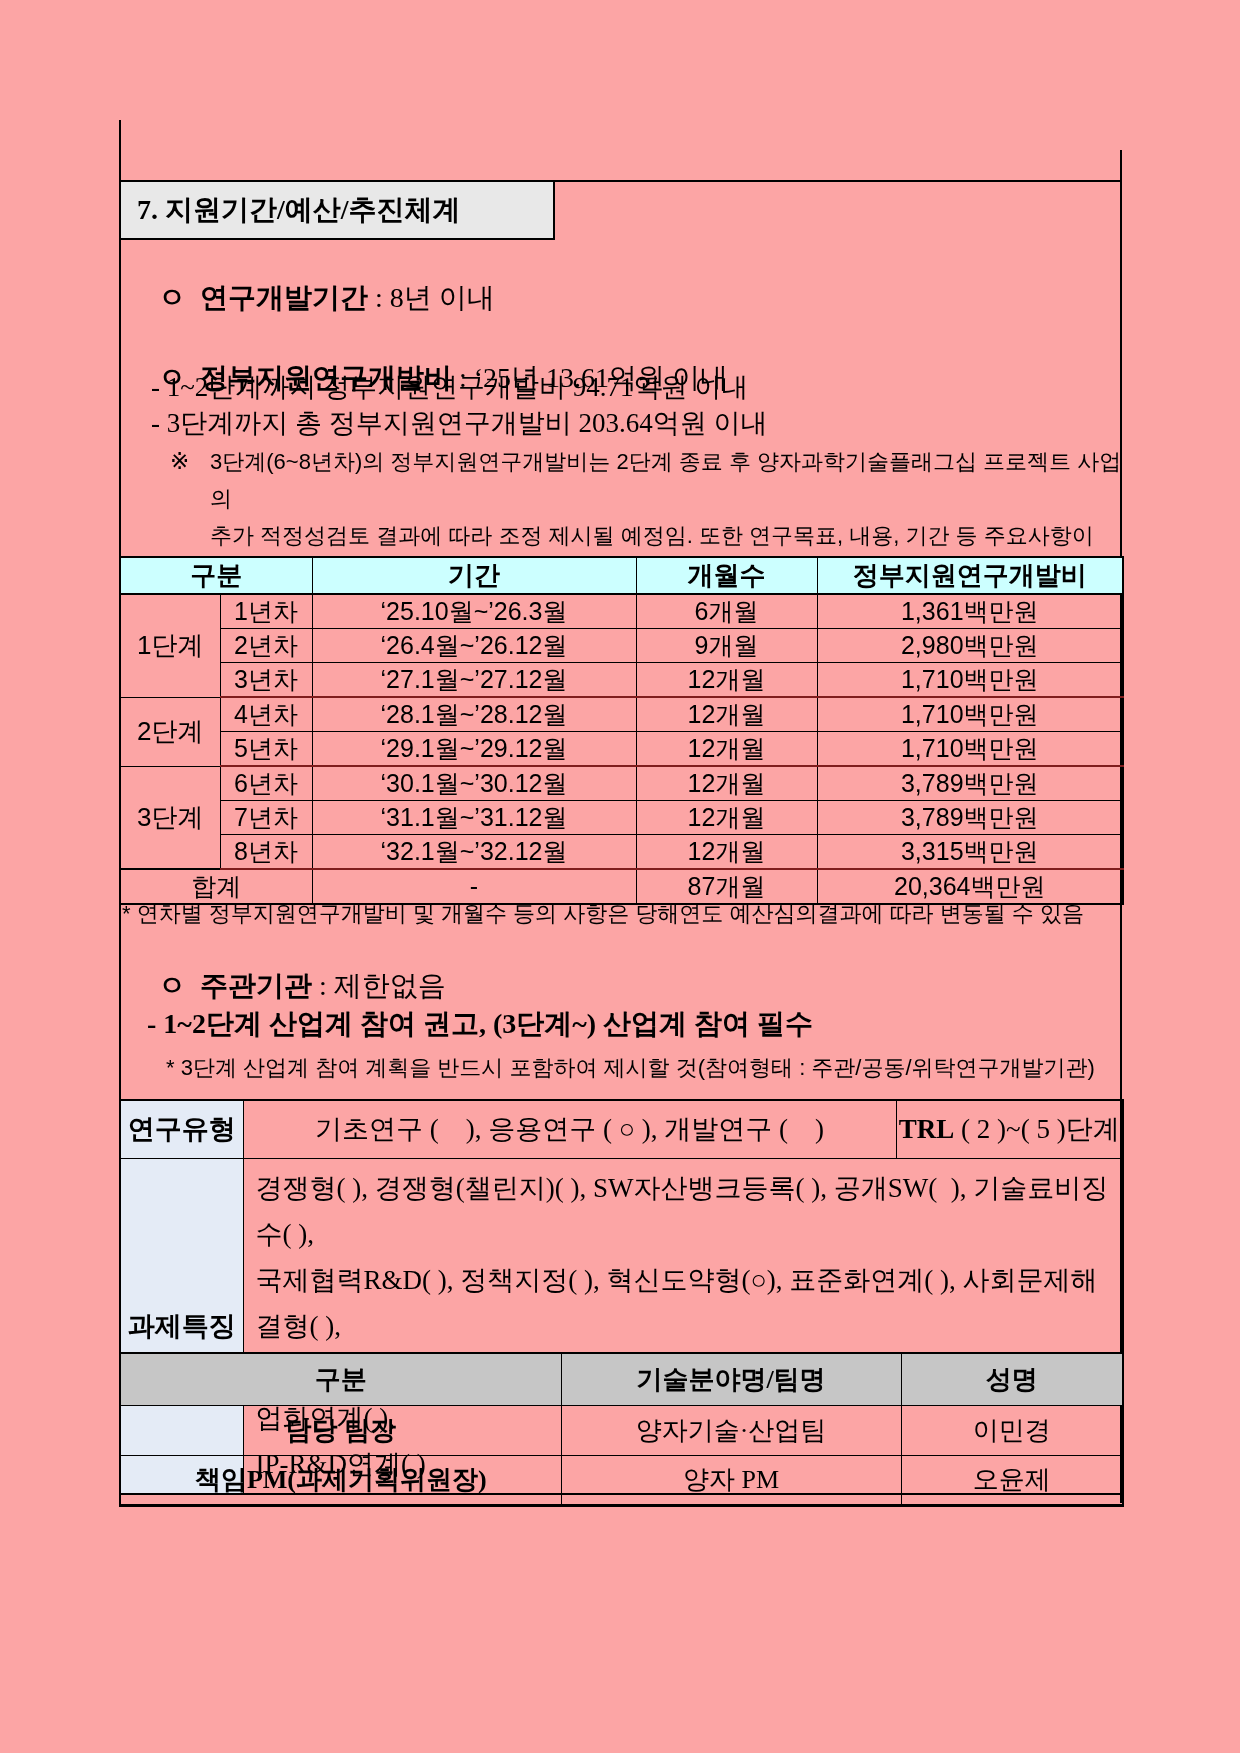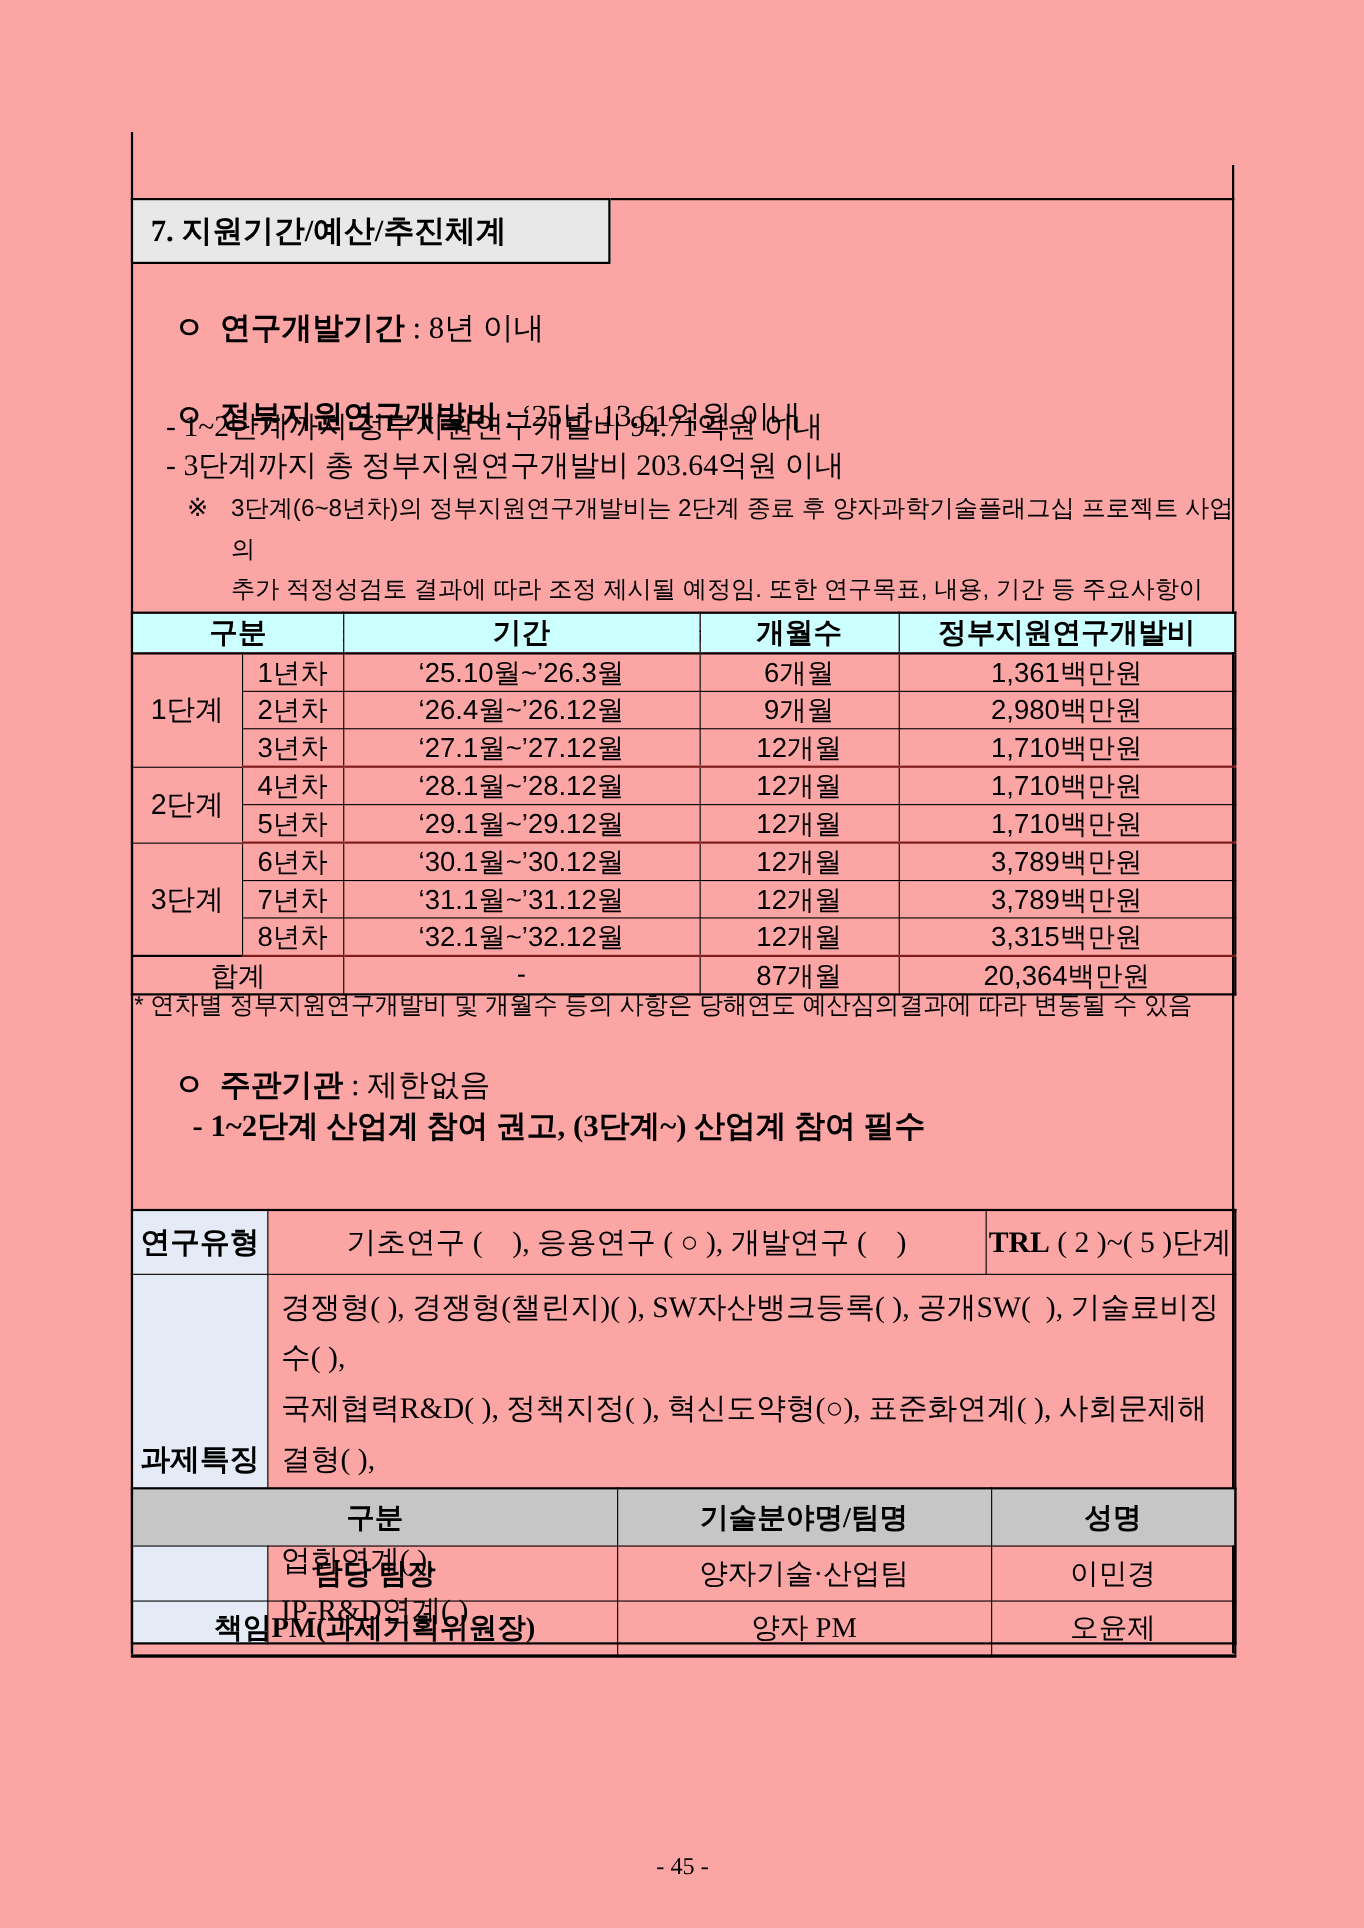--- a/index.html
+++ b/index.html
@@ -28,21 +28,21 @@
   .section-box {
     left: 119px; top: 180px; width: 436px; height: 60px;
     background: #E8E8E8; border: 2px solid #000;
     display: flex; align-items: center; padding-left: 16px;
     font-weight: bold; font-size: 28px;
   }
 
   .bullet-line { font-size: 28px; }
   .bullet-line .lbl { font-weight: bold; }
   .sub-line { font-size: 27px; }
-  .sub-bold { font-size: 28px; font-weight: bold; margin-left: 28px; }
+  .sub-bold { font-size: 28px; font-weight: bold; }
   .small-note { font-size: 22px; }
   .ref-note { display: flex; }
   .ref-note .marker { font-size: 23px; width: 40px; line-height: 37px; flex: 0 0 40px; }
   .ref-note .txt { font-size: 22px; line-height: 37px; }
 
   
   .sched { left: 119px; top: 556px; width: 1003px; }
   .sched table { width: 100%; border-collapse: collapse; table-layout: fixed;
                  border: 2.5px solid #000; }
   .sched th, .sched td {
@@ -192,20 +192,21 @@
     </tbody>
       </table>
   </div>
 
   <div class="abs footnote sans">* 연차별 정부지원연구개발비 및 개월수 등의 사항은 당해연도 예산심의결과에 따라 변동될 수 있음</div>
 
   <div class="abs bullet-line serif pre" style="left:130px; top:935px;">
     <span class="lbl">ㅇ  주관기관</span><span> : 제한없음</span>
   </div>
   <div class="abs sub-bold serif" style="left:147px; top:1005px;">- 1~2단계 산업계 참여 권고, (3단계~) 산업계 참여 필수</div>
+  <div class="abs small-note sans" style="left:166px; top:1053px;">* 3단계 산업계 참여 계획을 반드시 포함하여 제시할 것(참여형태 : 주관/공동/위탁연구개발기관)</div>
 
   <div class="abs typetbl">
     <table>
       <colgroup>
           <col style="width:123px">
           <col style="width:653px">
           <col style="width:227px">
         </colgroup>
       <tbody>
           <tr class="r1">
@@ -244,15 +245,14 @@
       </tr>
       <tr>
         <td class="role serif">책임PM(과제기획위원장)</td>
         <td class="serif">양자 PM</td>
         <td class="serif">오윤제</td>
       </tr>
     </tbody>
       </table>
   </div>
 
-  <div class="abs page-footer serif">- 45 -</div>
 
 </div>
 
 </body></html>

